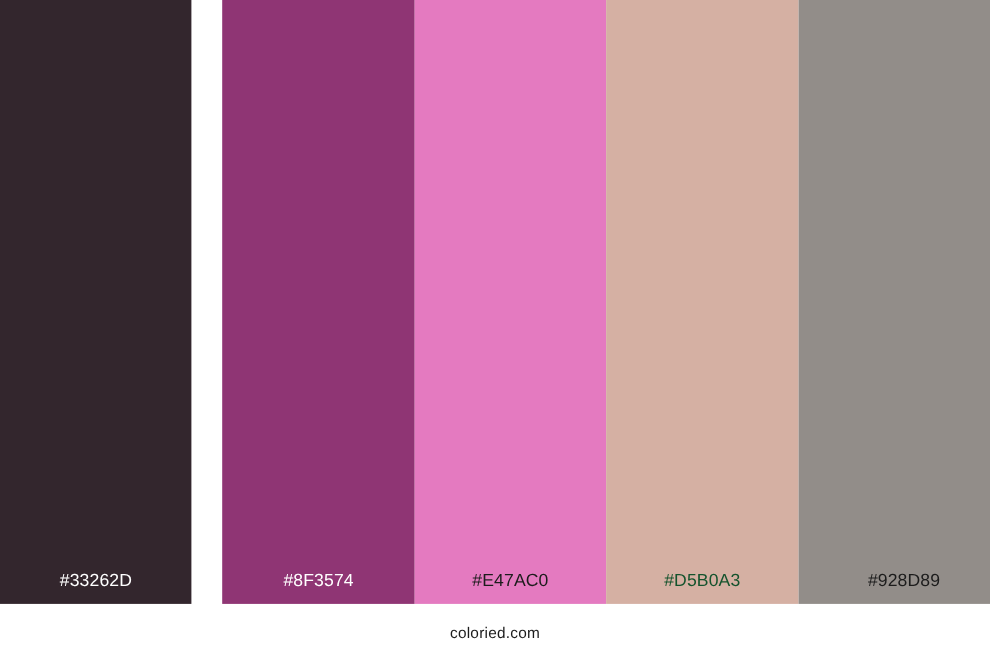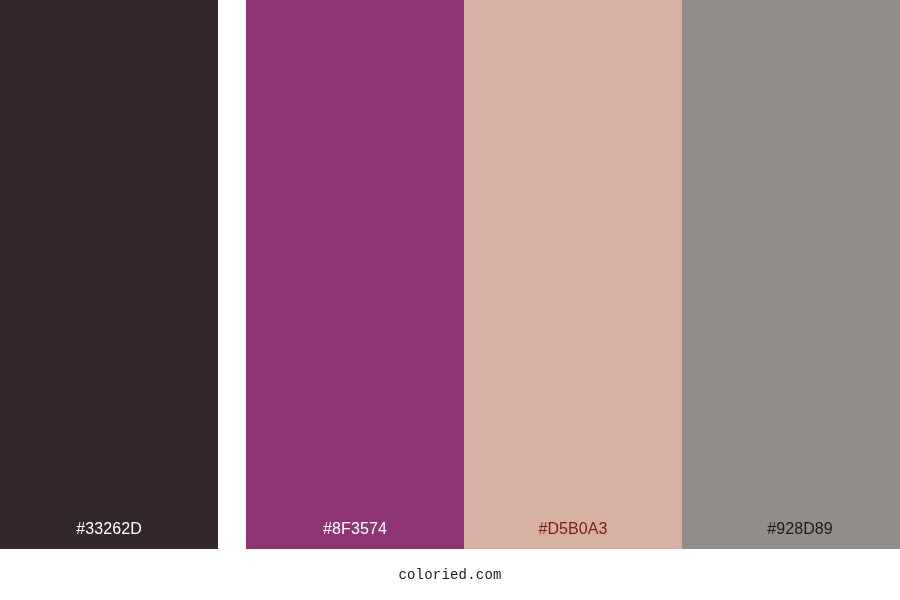--- a/index.html
+++ b/index.html
@@ -59,21 +59,20 @@
 
   
   .footer {
     width: 900px;
     height: 51px;
     flex: 0 0 51px;
     background: #ffffff;
     display: flex;
     align-items: center;
     justify-content: center;
-    font-family: Liberation Mono, monospace;
   }
 
   .footer-brand {
     font-size: 14px;
     line-height: 1;
     color: #1c1c1c;
     letter-spacing: 0.2px;
     user-select: none;
   }
 </style>
@@ -85,23 +84,26 @@
   <div class="swatch-strip">
 
     <div class="swatch" style="background-color: rgb(51, 38, 45);">
       <span class="swatch-label label-light" style="color: rgb(255, 255, 255);">#33262D</span>
     </div>
 
     <div class="swatch" style="background-color: rgb(143, 53, 116); margin-left: 28px;">
       <span class="swatch-label label-light" style="color: rgb(255, 255, 255);">#8F3574</span>
     </div>
 
+    <div class="swatch" style="background-color: rgb(228, 122, 192);">
+      <span class="swatch-label label-dark" style="color: rgb(28, 28, 28);">#E47AC0</span>
+    </div>
 
     <div class="swatch" style="background-color: rgb(213, 176, 163);">
-      <span class="swatch-label label-dark" style="color: #7f1d1d;">#D5B0A3</span>
+      <span class="swatch-label label-dark" style="color: #14532d;">#D5B0A3</span>
     </div>
 
     <div class="swatch" style="background-color: rgb(146, 141, 137);">
       <span class="swatch-label label-dark" style="color: rgb(28, 28, 28); padding-left: 18px;">#928D89</span>
     </div>
 
   </div>
 
   <div class="footer">
     <span class="footer-brand">coloried.com</span>

